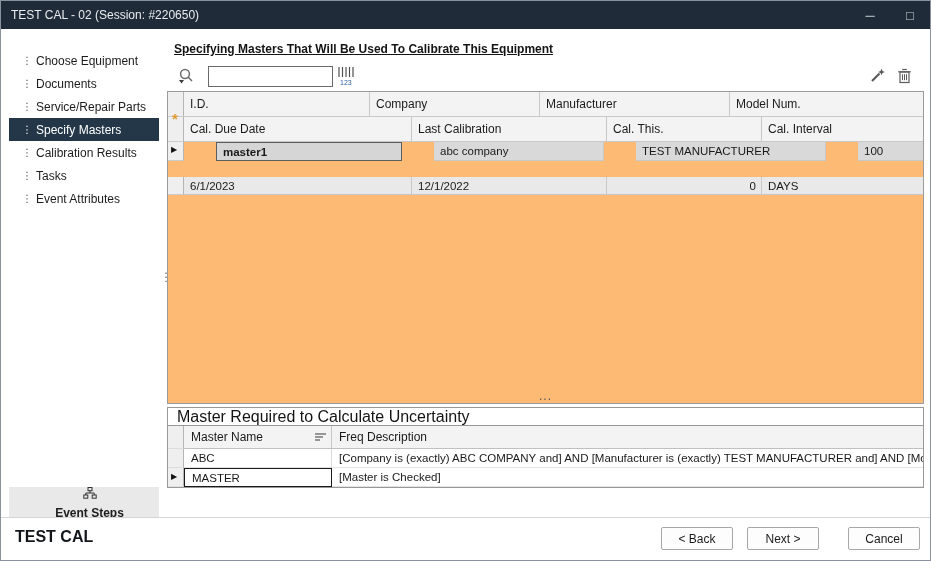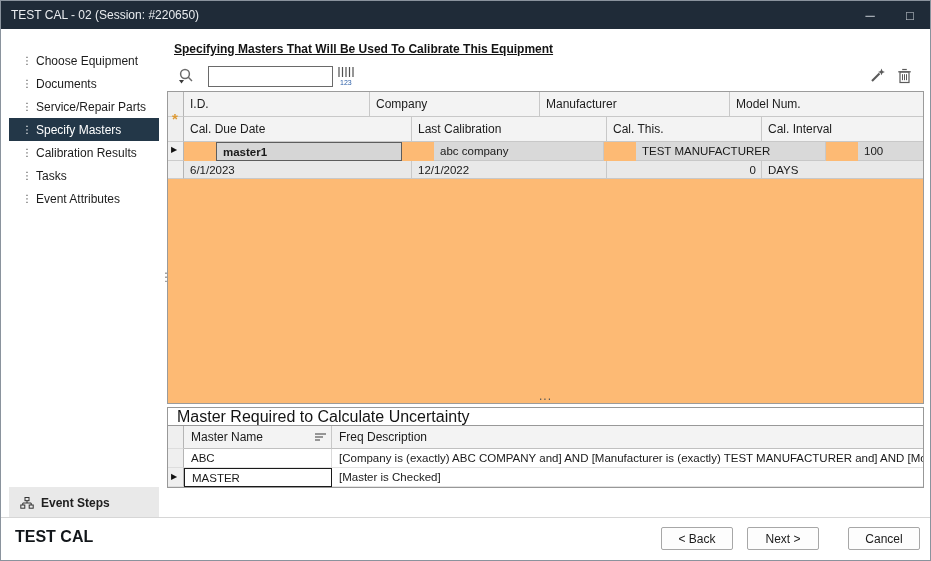--- a/index.html
+++ b/index.html
@@ -22,21 +22,21 @@
   
   .sidebar { position:absolute; left:8px; top:38px; width:150px; height:480px;
     background:#ffffff; padding-top:10px; }
   .nav-item { height:23px; display:flex; align-items:center; gap:9px;
     padding-left:13px; font-size:12px; color:#1c1c1c; cursor:default; }
   .nav-item .dots { font-size:10px; color:#4a4a4a; width:5px; line-height:1; }
   .nav-item.selected { background:var(--selected_nav,#233748); color:#ffffff; }
   .nav-item.selected .dots { color:#ffffff; }
   .sidebar-footer { position:absolute; bottom:0; left:0; width:150px; height:32px;
     background:#e9e9e9; display:flex; align-items:center; gap:7px;
-    padding-left:11px; font-size:12px; font-weight:bold; color:#202020; }
+    padding-left:11px; font-size:12px; font-weight:bold; color:#202020;flex-direction:column; }
 
   .v-splitter { position:absolute; left:159px; top:266px; width:8px; height:22px;
     color:#6f6f6f; font-size:12px; line-height:20px; text-align:center; cursor:col-resize; }
 
   
   .main { position:absolute; left:166px; top:38px; width:757px; height:480px; }
   .heading { position:absolute; left:7px; top:3px; font-size:12px;
     font-weight:bold; text-decoration:underline; color:#141414; }
 
   .toolbar { position:absolute; left:0; top:24px; width:100%; height:28px; }
@@ -47,21 +47,21 @@
   .barcode-icon { position:absolute; left:169px; top:2px; }
   .wand-icon  { position:absolute; right:38px; top:4px; cursor:pointer; }
   .trash-icon { position:absolute; right:12px; top:4px; cursor:pointer; }
 
   
   .grid1 { position:absolute; left:0; top:52px; width:100%; height:313px;
     border:1px solid #9b9b9b; background:#fdba74; }
   .grow { display:flex; width:100%; }
   .h-band { height:25px; }
   .r-a { height:19px; }
-  .r-b { height:18px; }
+  .r-b { height:18px;margin-top:16px; }
   .ind { width:16px; background:#efefef; border-right:1px solid #b5b5b5;
     border-bottom:1px solid #cccccc; position:relative; flex:0 0 16px; }
   .cell { display:flex; align-items:center; padding-left:6px; font-size:12px;
     border-right:1px solid #c8c8c8; border-bottom:1px solid #c8c8c8;
     overflow:hidden; white-space:nowrap; }
   .hc { background:#f3f3f3; color:#1c1c1c; }
   .dc-a { background:#d9d9d9; font-size:11.5px;margin-left:32px; }
   .dc-b { background:#e9e9e9; font-size:11.5px; }
   .c1a { flex:0 0 186px; } .c2a { flex:0 0 170px; } .c3a { flex:0 0 190px; }
   .c1b { flex:0 0 228px; } .c2b { flex:0 0 195px; } .c3b { flex:0 0 155px; }

